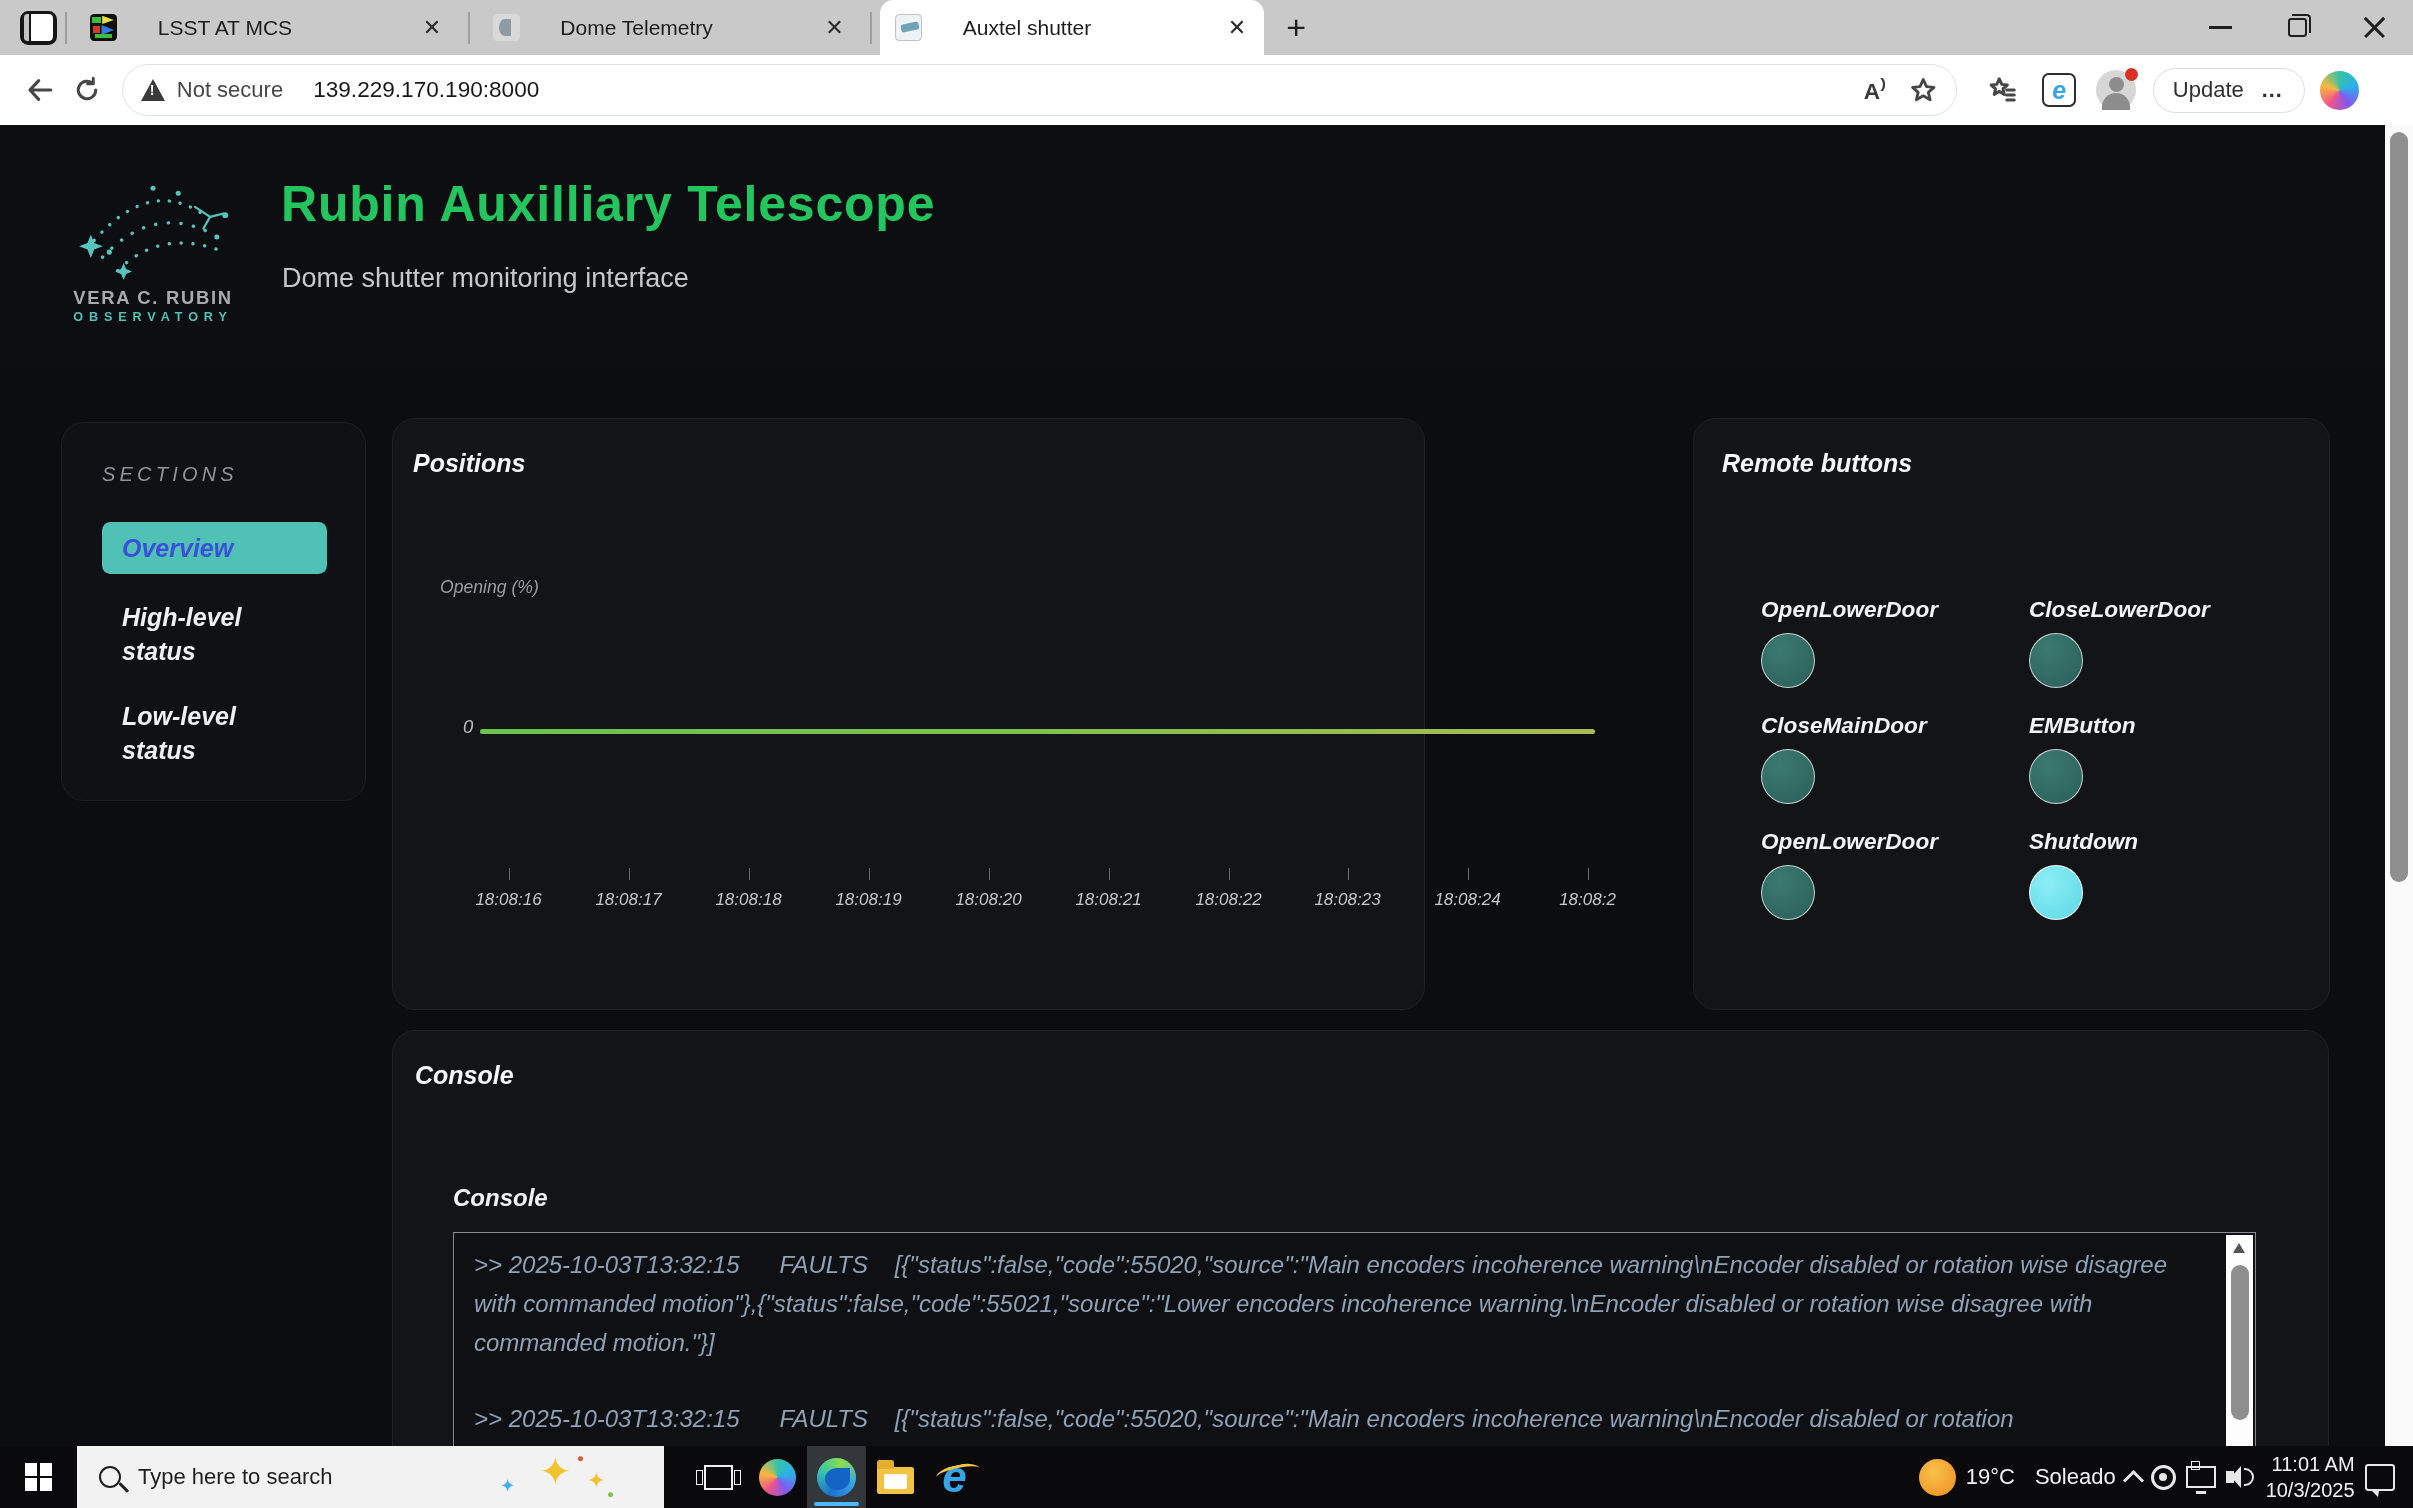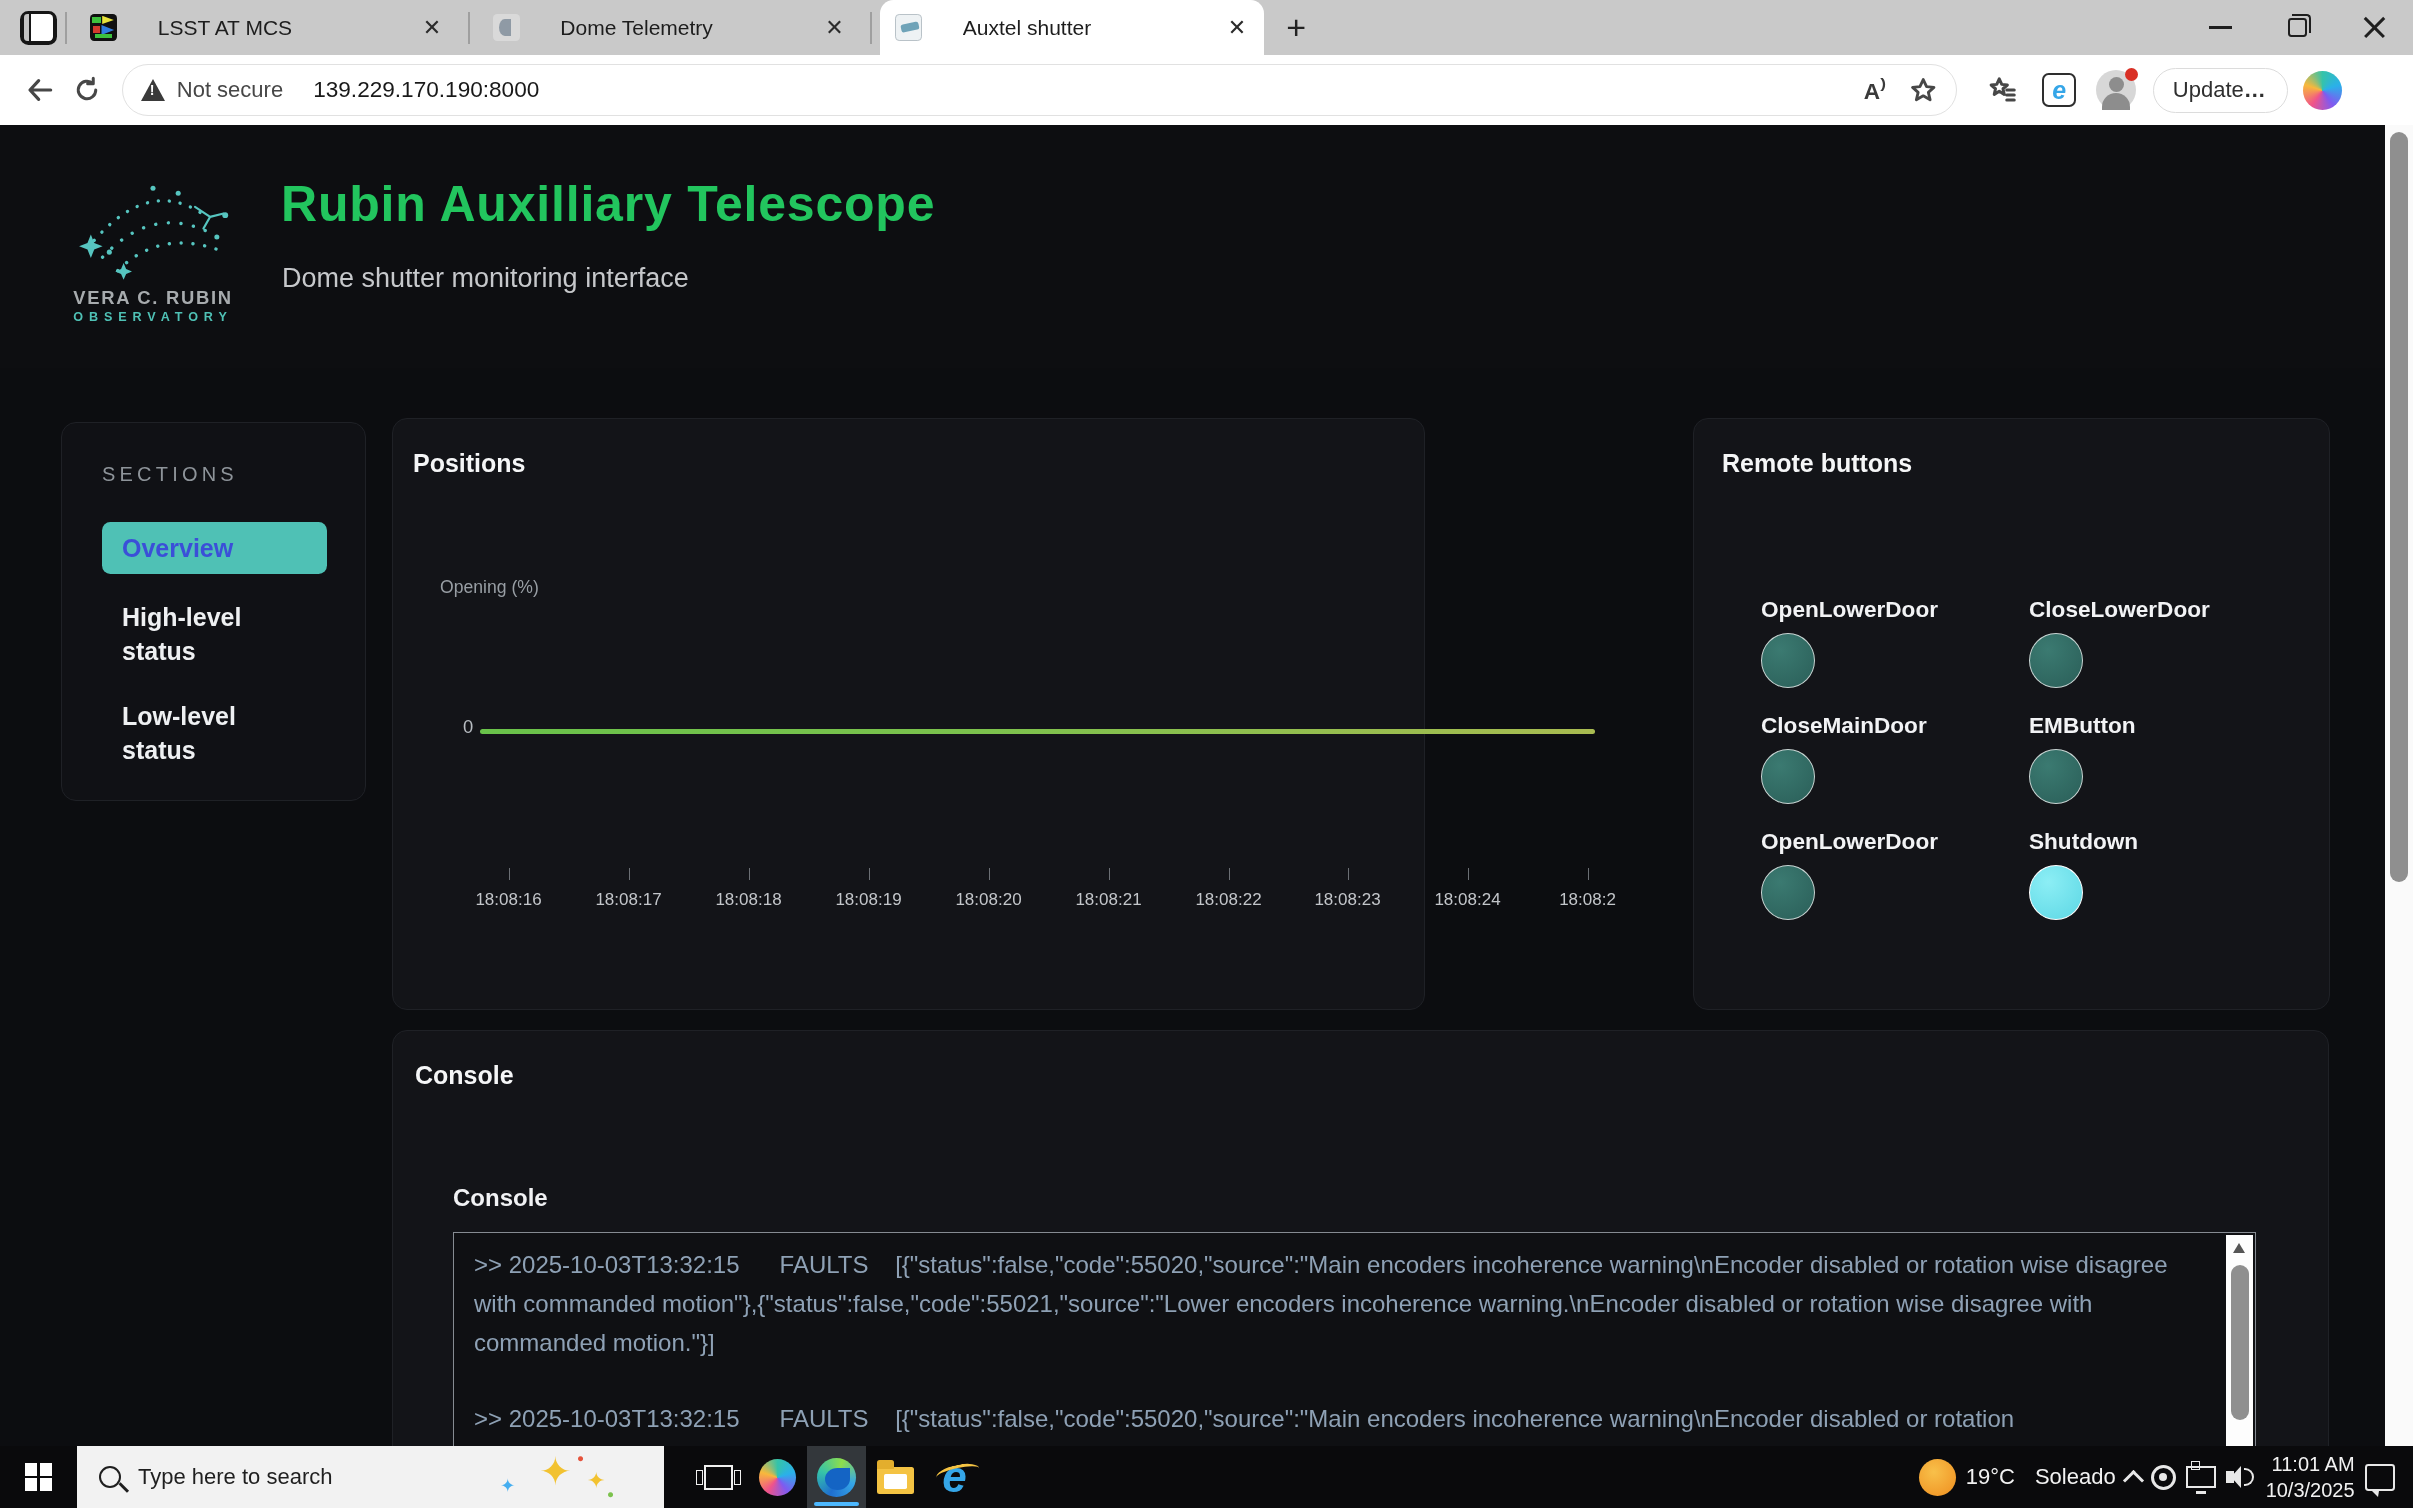--- a/index.html
+++ b/index.html
@@ -58,21 +58,21 @@
   .notsecure { color:#474747; font-size:22px; margin-right:30px; }
   .url-text { color:#191919; font-size:22.6px; flex:1; }
   .pill-ic { margin-left:22px; flex:none; color:#3c3c3c; font-size:23.5px; display:flex; align-items:center;}
   .readaloud { font-size:22.6px; font-weight:bold; color:#3a3a3a; letter-spacing:0.8px;}
   .chrome-ic { width:45px; height:45px; display:flex; align-items:center; justify-content:center; flex:none; margin-left:11.7px;}
   .avatar-wrap{ position:relative; width:40px; height:40px; background:#d7d7d7; border-radius:50%; overflow:visible;}
   .avatar-wrap::before{ content:""; position:absolute; left:12.6px; top:6.7px; width:15px; height:15px; background:#8d8d8d; border-radius:50%;}
   .avatar-wrap::after{ content:""; position:absolute; left:5.9px; top:22.6px; width:28.5px; height:17px; background:#8d8d8d; border-radius:14.2px 14.2px 0 0;}
   .avatar-dot{ position:absolute; right:-2.5px; top:-2.5px; width:13.4px; height:13.4px; background:#d93025; border-radius:50%;}
   .update-pill { border:1.7px solid #dcdcdc; border-radius:25px; height:45px; display:flex; align-items:center;
-    padding:0 18.4px; margin-left:15px; flex:none;text-align:right;}
+    padding:0 18.4px; margin-left:15px; gap:17px; flex:none;text-align:right;}
   .update-label { font-size:22px; color:#2f2f2f; }
   .dots { letter-spacing:2.5px; color:#2f2f2f; font-size:22px; font-weight:bold;}
   .copilot { width:39px; height:39px; border-radius:50%; flex:none; margin-left:15px;
     background:conic-gradient(#35c3a9,#2ab0ea,#7f5af0,#f0538a,#f8b83c,#35c3a9); }
   .ie-badge { position:relative; width:34px; height:34px; border:2.5px solid #2e2e2e; border-radius:6.7px;
     display:flex; align-items:center; justify-content:center;}
   .ie-badge span{ color:#35a6e8; font-size:25px; font-weight:bold; font-style:italic;}
 
   
   .content { position:relative; height:1321px; background:#0c0d10; overflow:hidden; }
@@ -81,21 +81,21 @@
 
   .site-header { position:absolute; left:0; top:0; width:2385px; height:243px; background:#0d0e11; }
   .logo { position:absolute; left:69px; top:38px; width:168px; height:176px; }
   .logo-txt1 { position:absolute; left:0; top:124px; width:168px; text-align:center; color:#a7abae;
     font-size:18.4px; font-weight:bold; letter-spacing:1.7px; }
   .logo-txt2 { position:absolute; left:0; top:147px; width:168px; text-align:center; color:#4fc1b5;
     font-size:12.6px; font-weight:bold; letter-spacing:5.9px; }
   .site-title { position:absolute; left:281px; top:50px; color:#22c55e; font-size:50px; font-weight:800; letter-spacing:0.8px;}
   .site-subtitle { position:absolute; left:282px; top:138px; color:#c6c8cb; font-size:27px; }
 
-  .card { position:absolute; background:#131418; border:0.8px solid #1f2126; border-radius:15px; }
+  .card { position:absolute; background:#131418; border:0.8px solid #1f2126; border-radius:23px;font-style:italic; }
   .card-title { position:absolute; color:#f5f6f7; font-size:25px; font-weight:bold; }
 
   .sidebar-card { left:61px; top:297px; width:305px; height:379px; background:#101115; }
   .sections-heading { position:absolute; left:40px; top:40px; color:#8e949a; font-size:20px; letter-spacing:4.2px; }
   .nav-btn { position:absolute; left:40px; top:99px; width:225px; height:52px; background:#4fc1b5; border-radius:8.4px;
     display:flex; align-items:center; padding-left:20px; color:#3b4fd8; font-weight:bold; font-size:25px; }
   .nav-item { position:absolute; left:60px; color:#eef0f2; font-weight:bold; font-size:25px; line-height:1.35; width:159px;}
   .nav-item.n1 { top:178px; } .nav-item.n2 { top:277px; }
 
   .positions-card { left:392px; top:293px; width:1033px; height:592px; }

